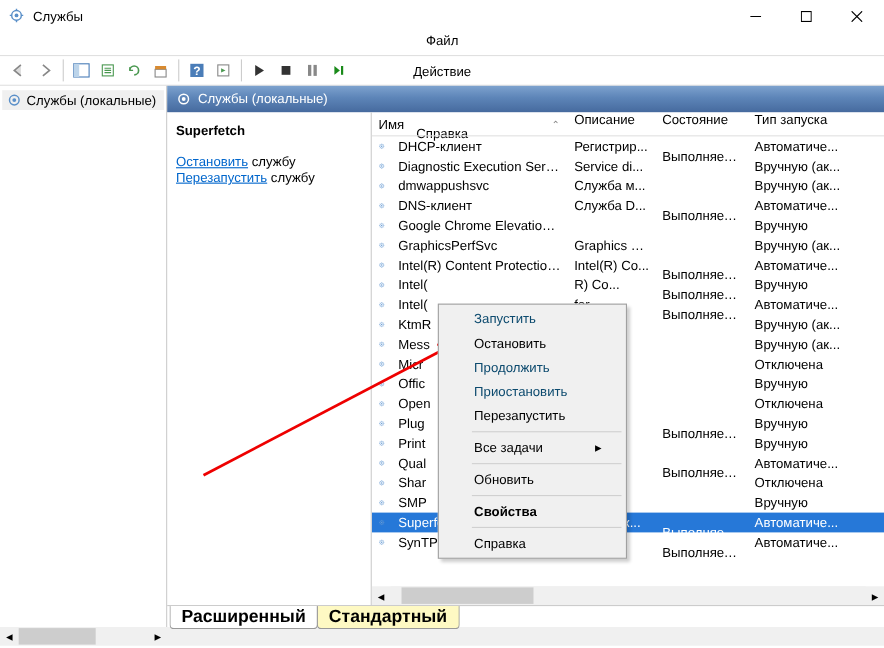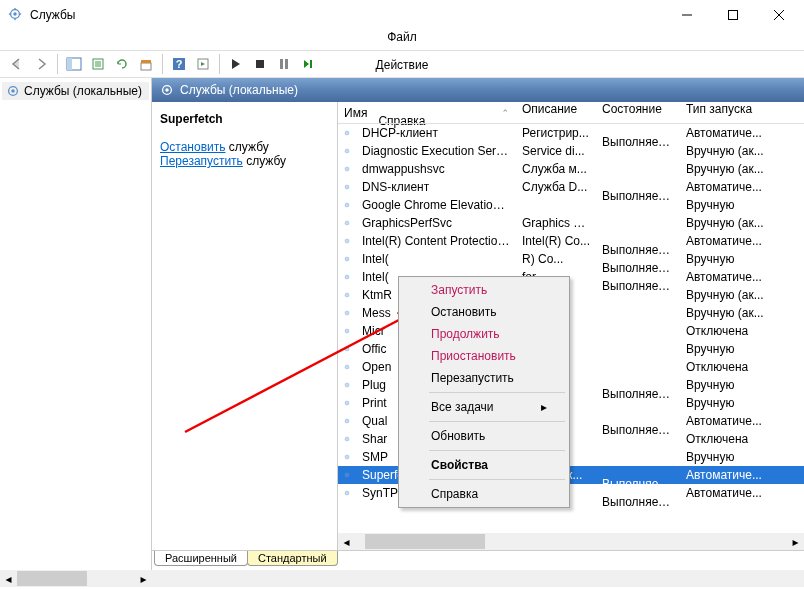--- a/index.html
+++ b/index.html
@@ -38,26 +38,26 @@
 .cell-icon { width: 18px; display:flex; align-items:center; justify-content:center; }
 .cell-name { width: 160px; }
 .cell-desc { width: 80px; }
 .cell-state { width: 84px; margin-top: 17px; }
 .cell-type { width: 96px; }
 .hscroll { height: 17px; background: #f0f0f0; display:flex; align-items:center; }
 .hscroll .track { flex:1; height:17px; background:#f0f0f0; position:relative; }
 .hscroll .thumb { position:absolute; left:10px; width:120px; height:15px; top:1px; background:#cdcdcd; }
 .hscroll .arrow { width:17px; height:17px; display:flex;align-items:center;justify-content:center;cursor:pointer; }
 .tabs { height: 20px; display: flex; align-items: flex-start; border-top: 1px solid #ccc; padding-left:2px;}
-.tab { padding: 1px 10px; border: 1px solid #999; border-top: none; border-radius: 0 0 4px 4px; margin-right:-1px; font-size:11px; cursor:pointer; background:#fff;}
+.tab { padding: 1px 10px; border: 1px solid #999; border-top: none; border-radius: 0 0 4px 4px; margin-right:-1px; font-size:16px; cursor:pointer; background:#fff;font-weight:bold;}
 .tab.inactive { background:#fef9c3; }
 .bottomscroll { height: 17px; background:#f0f0f0; display:flex;}
 .contextmenu { position: absolute; left: 398px; top: 276px; width: 172px; background: #f0f0f0; border: 1px solid #a0a0a0; box-shadow: 3px 3px 3px rgba(0,0,0,0.2); padding: 2px; z-index: 100; }
 .contextmenu .item { padding: 4px 20px 4px 30px; cursor: pointer; display:flex; justify-content:space-between; align-items:center;}
-.contextmenu .item.disabled { color: #be185d; cursor: default; }
+.contextmenu .item.disabled { color: #0c4a6e; cursor: default; }
 .contextmenu .item.bold { font-weight: bold; }
 .contextmenu .msep { height: 1px; background: #d0d0d0; margin: 3px 2px 3px 28px; }
 .gear-svg { width:14px; height:14px; }
 .arrow-svg { position:absolute; z-index:50; pointer-events:none; }
 </style>
 </head>
 <body>
 
 <div class="titlebar">
   <span class="icon">

